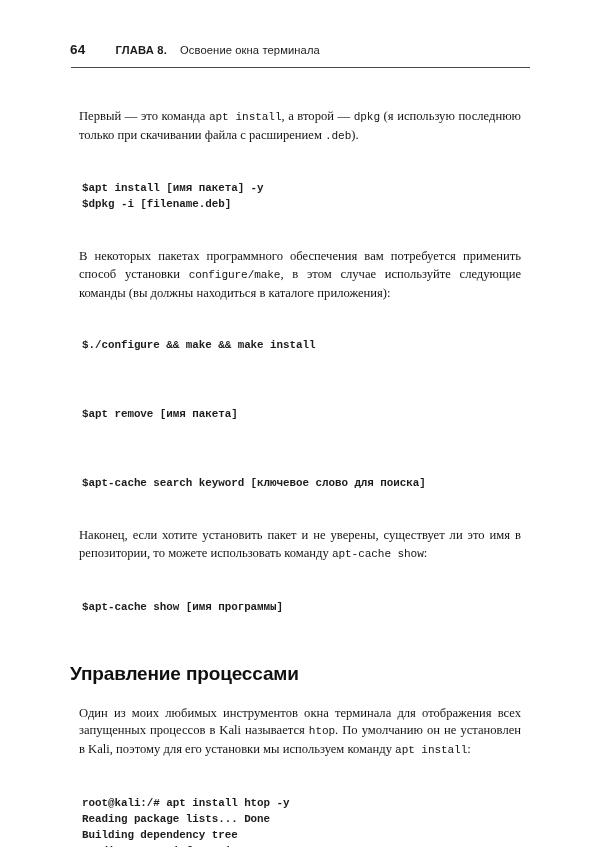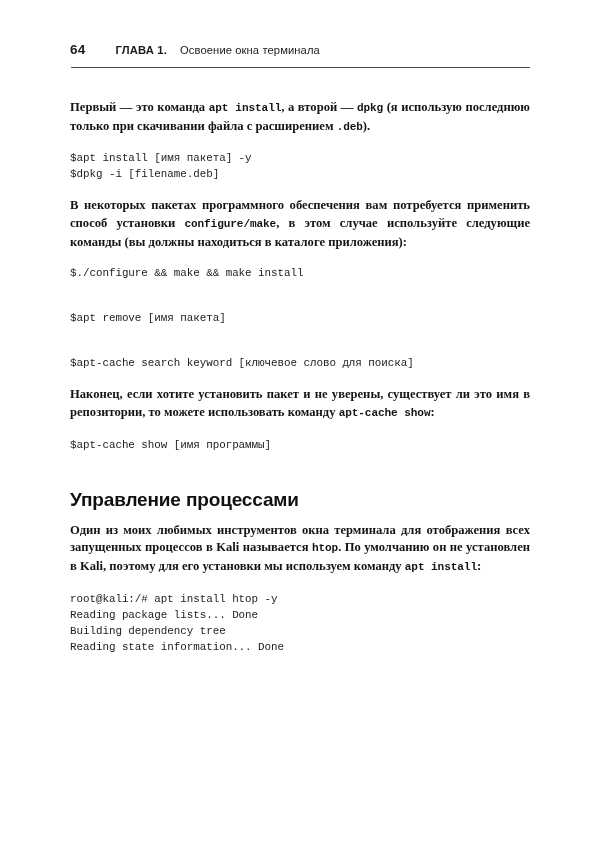--- a/index.html
+++ b/index.html
@@ -62,39 +62,39 @@
   }
 
   
   .para {
     font-family: "Liberation Serif", "DejaVu Serif", serif;
     font-size: 12.6px;
     line-height: 17.6px;
     text-align: justify;
     text-justify: inter-word;
     color: #141414;
-    margin: 0;
+    margin: 9px;
     hyphens: manual;
-    font-weight: bold;
   }
   .para .mono {
     font-family: "Liberation Mono", "DejaVu Sans Mono", monospace;
     font-size: 11.1px;
     letter-spacing: -0.1px;
     color: #141414;
   }
 
   .code {
     font-family: "Liberation Mono", "DejaVu Sans Mono", monospace;
     font-size: 10.9px;
     line-height: 16.1px;
     color: #1c1c1c;
     white-space: pre;
-    margin: 0;
+    margin: 12px;
     letter-spacing: -0.05px;
+    font-weight: bold;
   }
 
   h2.section {
     font-family: "Liberation Sans", "DejaVu Sans", sans-serif;
     font-size: 19px;
     font-weight: bold;
     letter-spacing: -0.15px;
     color: #101010;
     margin: 0;
     line-height: 20px;
@@ -108,21 +108,21 @@
   .gap-sec-b  { height: 12px; }   
 </style>
 </head>
 <body>
 
 <div class="page">
   <div class="content">
 
     <div class="runhead">
       <span class="folio">64</span>
-      <span class="chap">ГЛАВА 1.</span>
+      <span class="chap">ГЛАВА 8.</span>
       <span class="chaptitle">Освоение окна терминала</span>
     </div>
     <hr class="rule">
 
     <div class="gap-head"></div>
 
     <p class="para"><span>Первый — это команда </span><span class="mono">apt install</span><span>, а второй — </span><span class="mono">dpkg</span><span> (я использую последнюю только при скачивании файла с расширением </span><span class="mono">.deb</span><span>).</span></p>
 
     <div class="gap-pc"></div>
     <pre class="code">$apt install [имя пакета] -y

